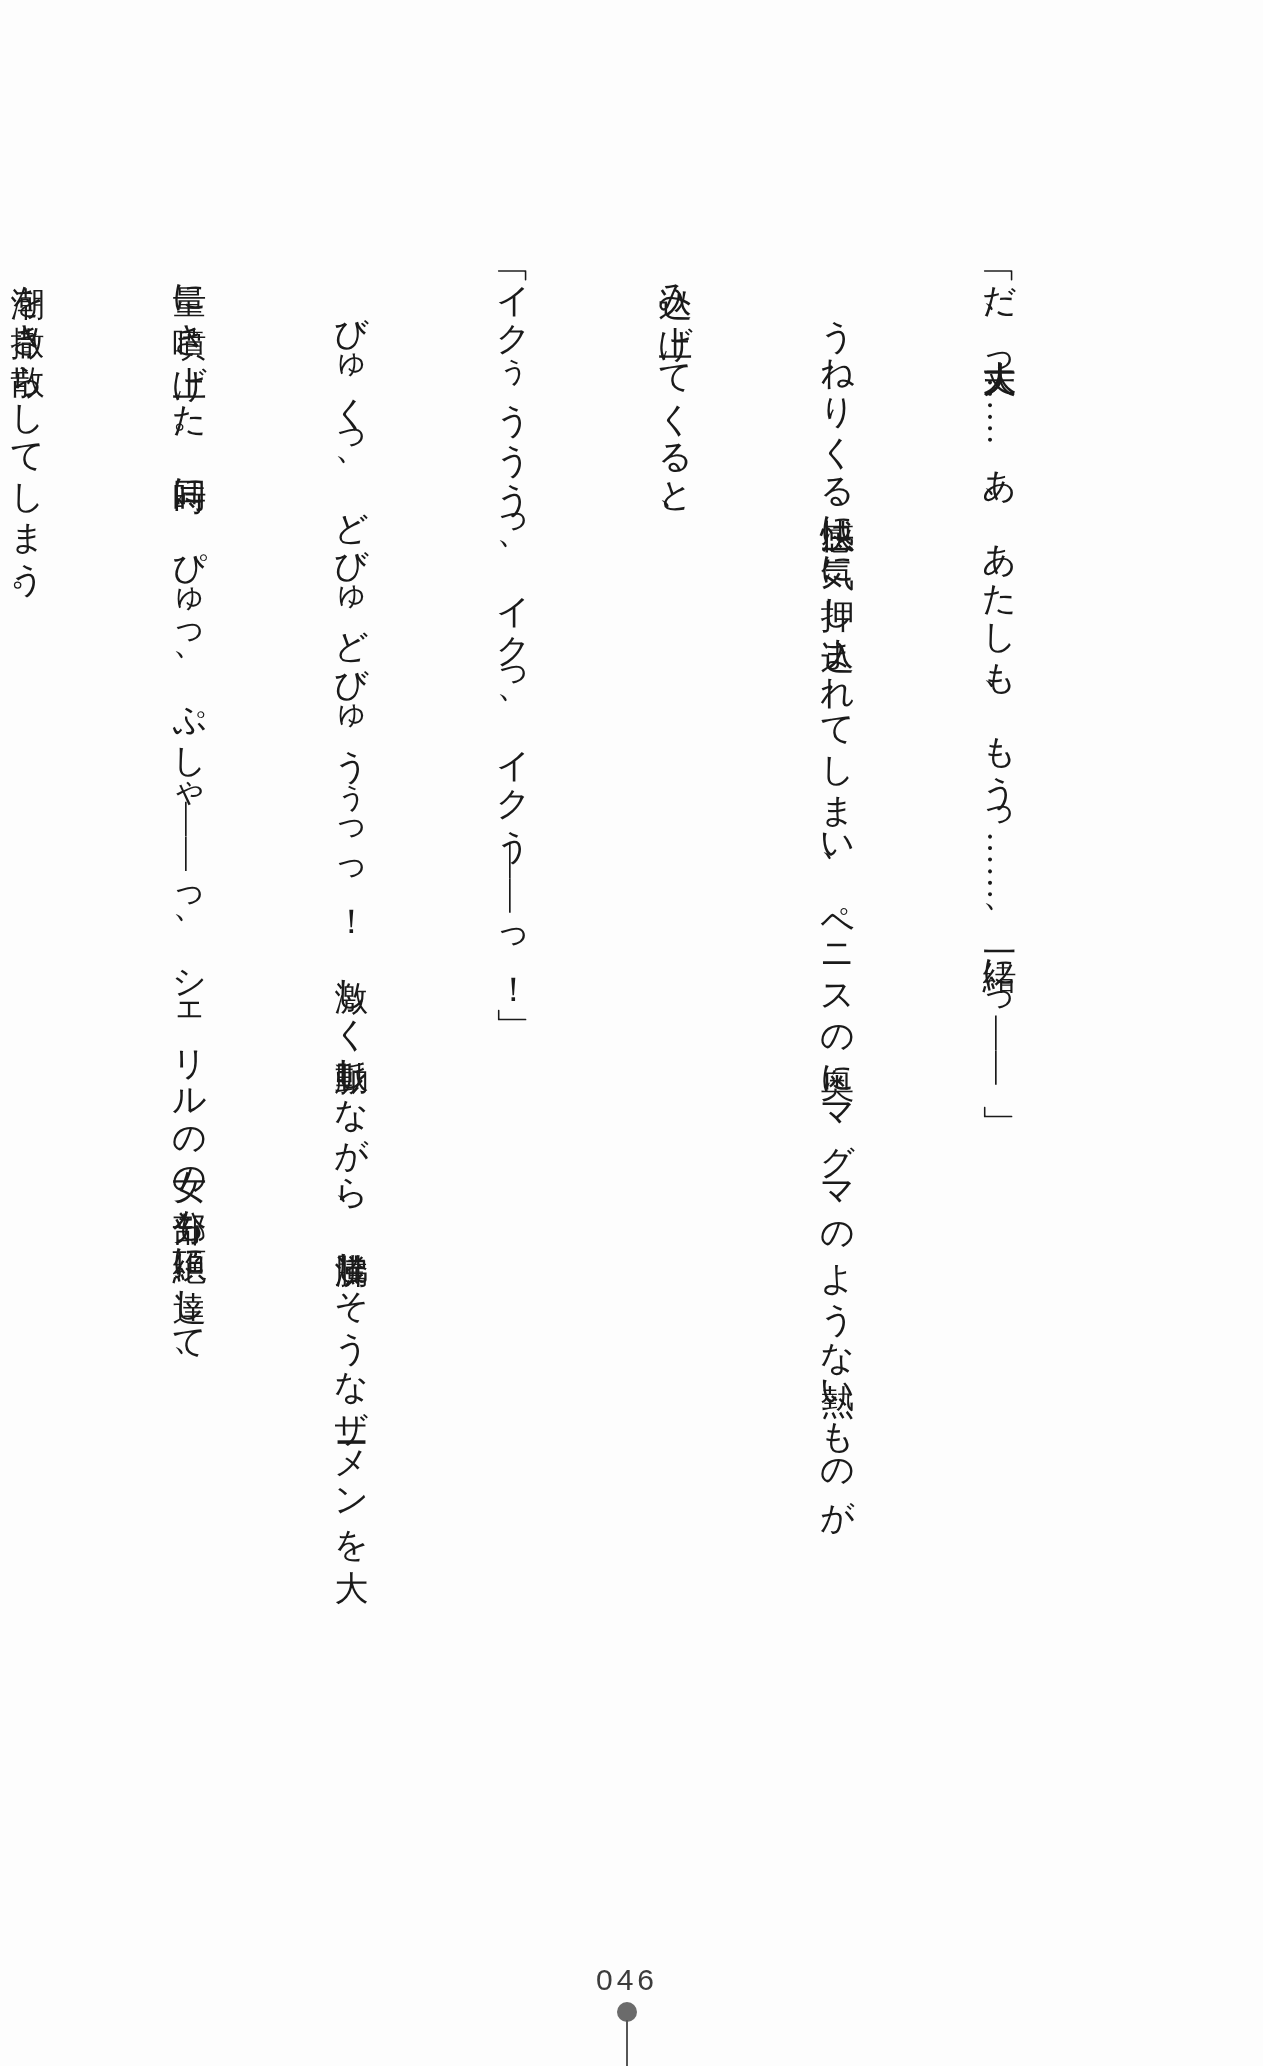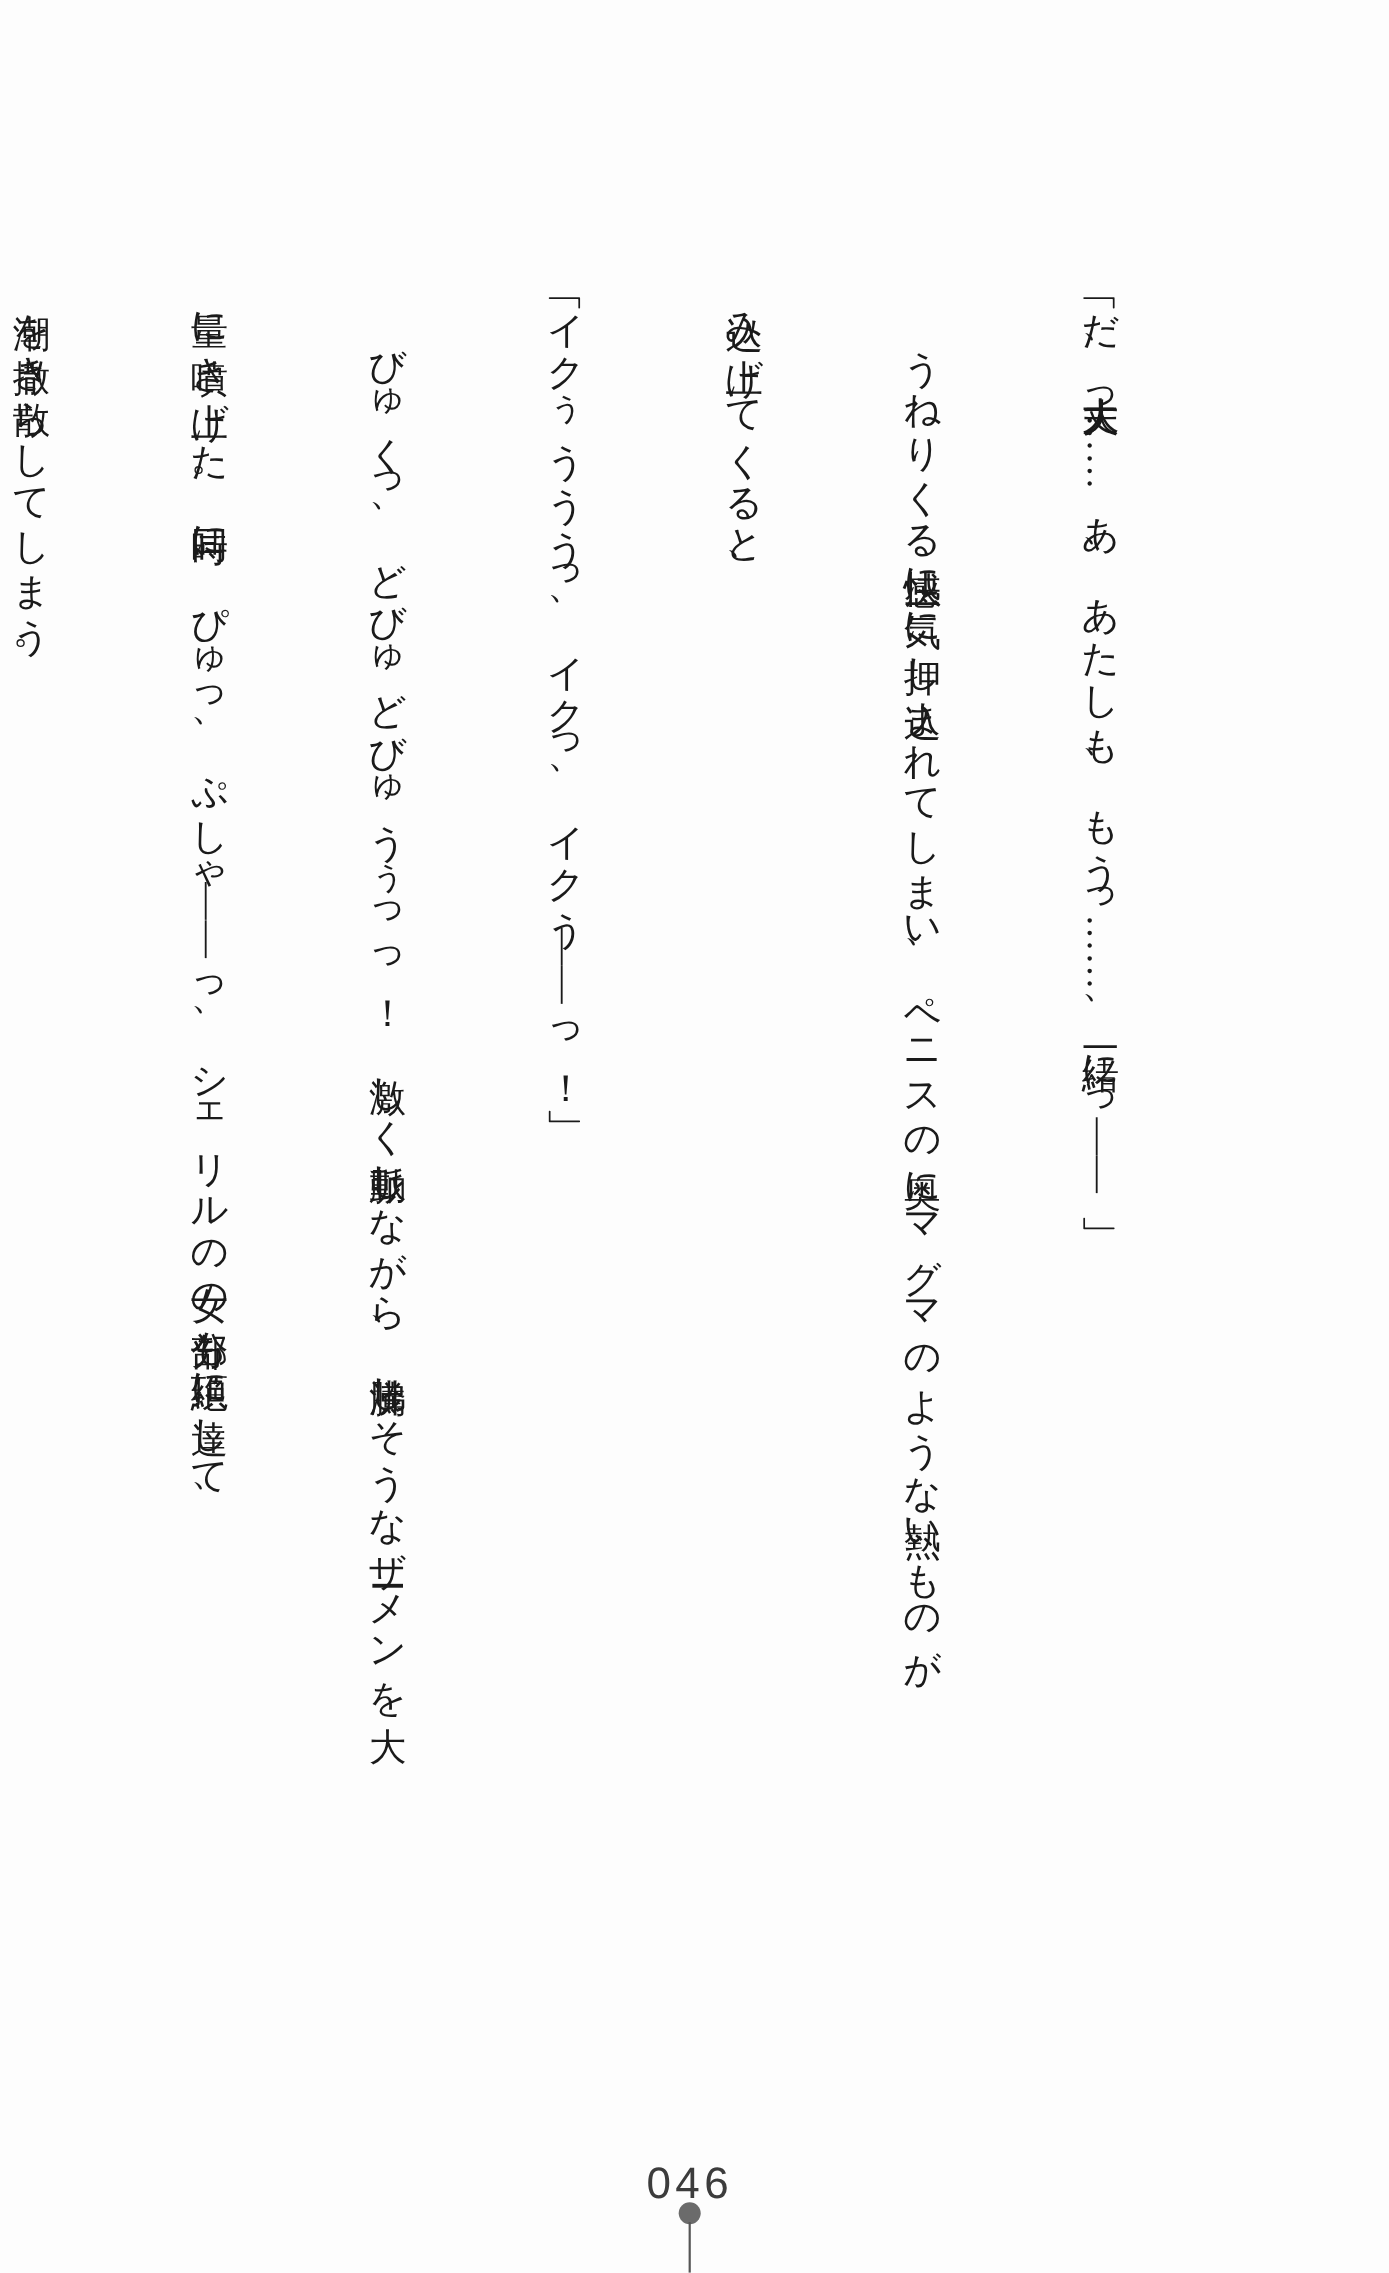--- a/index.html
+++ b/index.html
@@ -35,21 +35,21 @@
   .text-line {
     margin: 0;
   }
   .page-number {
     position: absolute;
     top: 1963px;
     left: 627px;
     transform: translateX(-50%);
     font-family: "Liberation Sans", "DejaVu Sans", sans-serif;
     font-weight: 300;
-    font-size: 40px;
+    font-size: 30px;
     letter-spacing: 4px;
     color: #3c3c3c;
     white-space: nowrap;
   }
   .marker-dot {
     position: absolute;
     left: 617px;
     top: 2002px;
     width: 20px;
     height: 20px;

